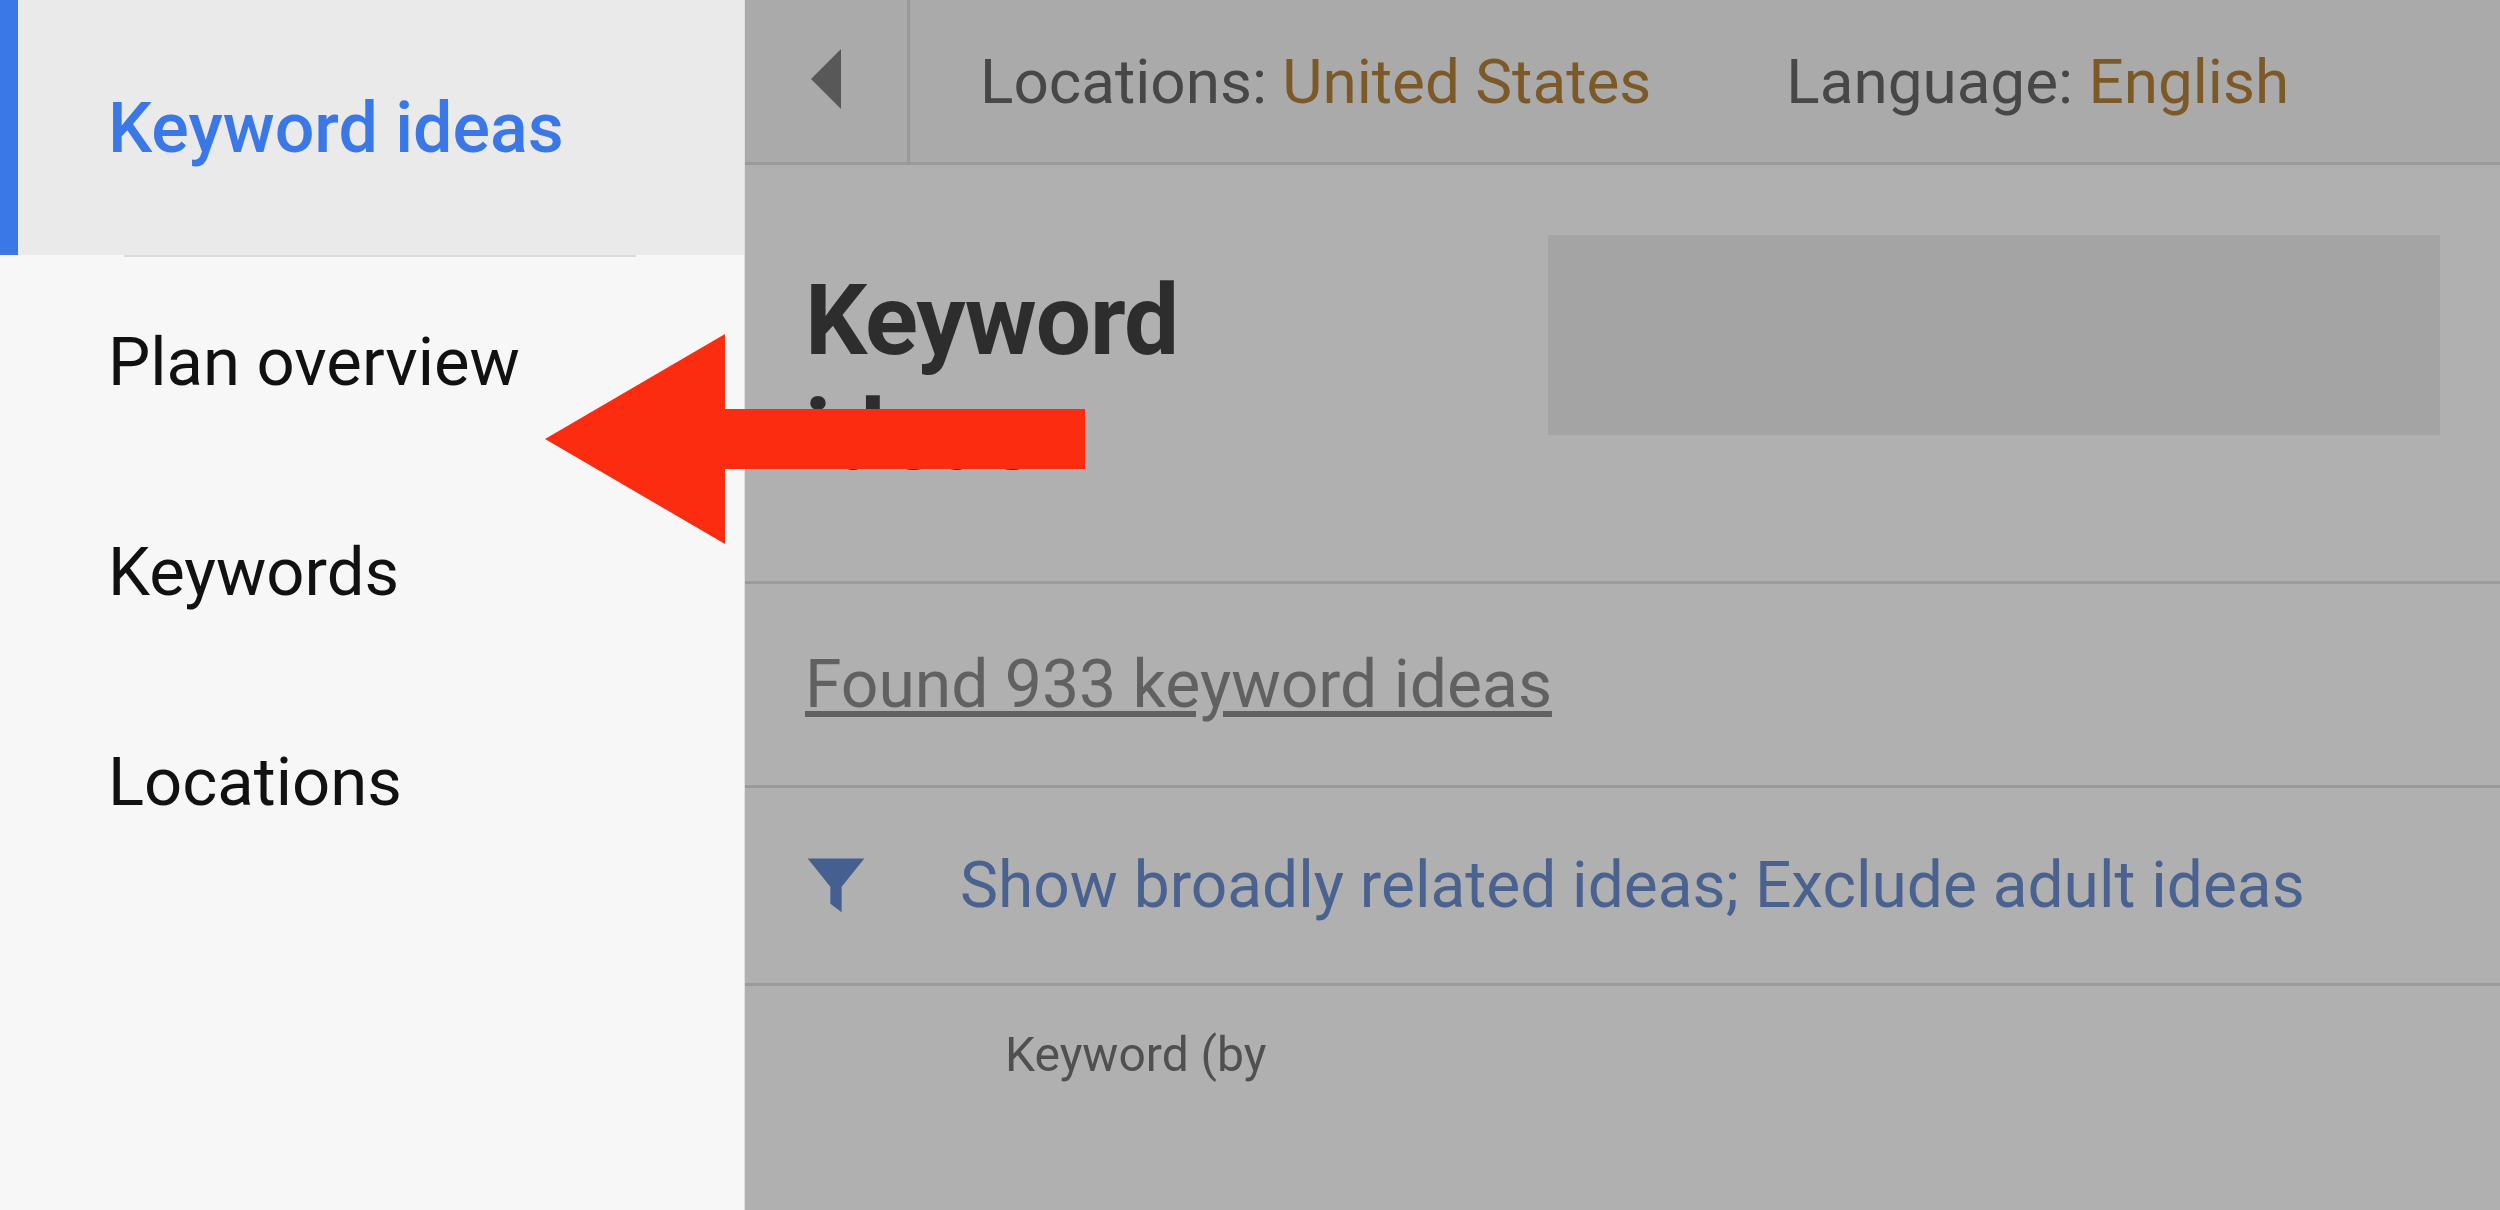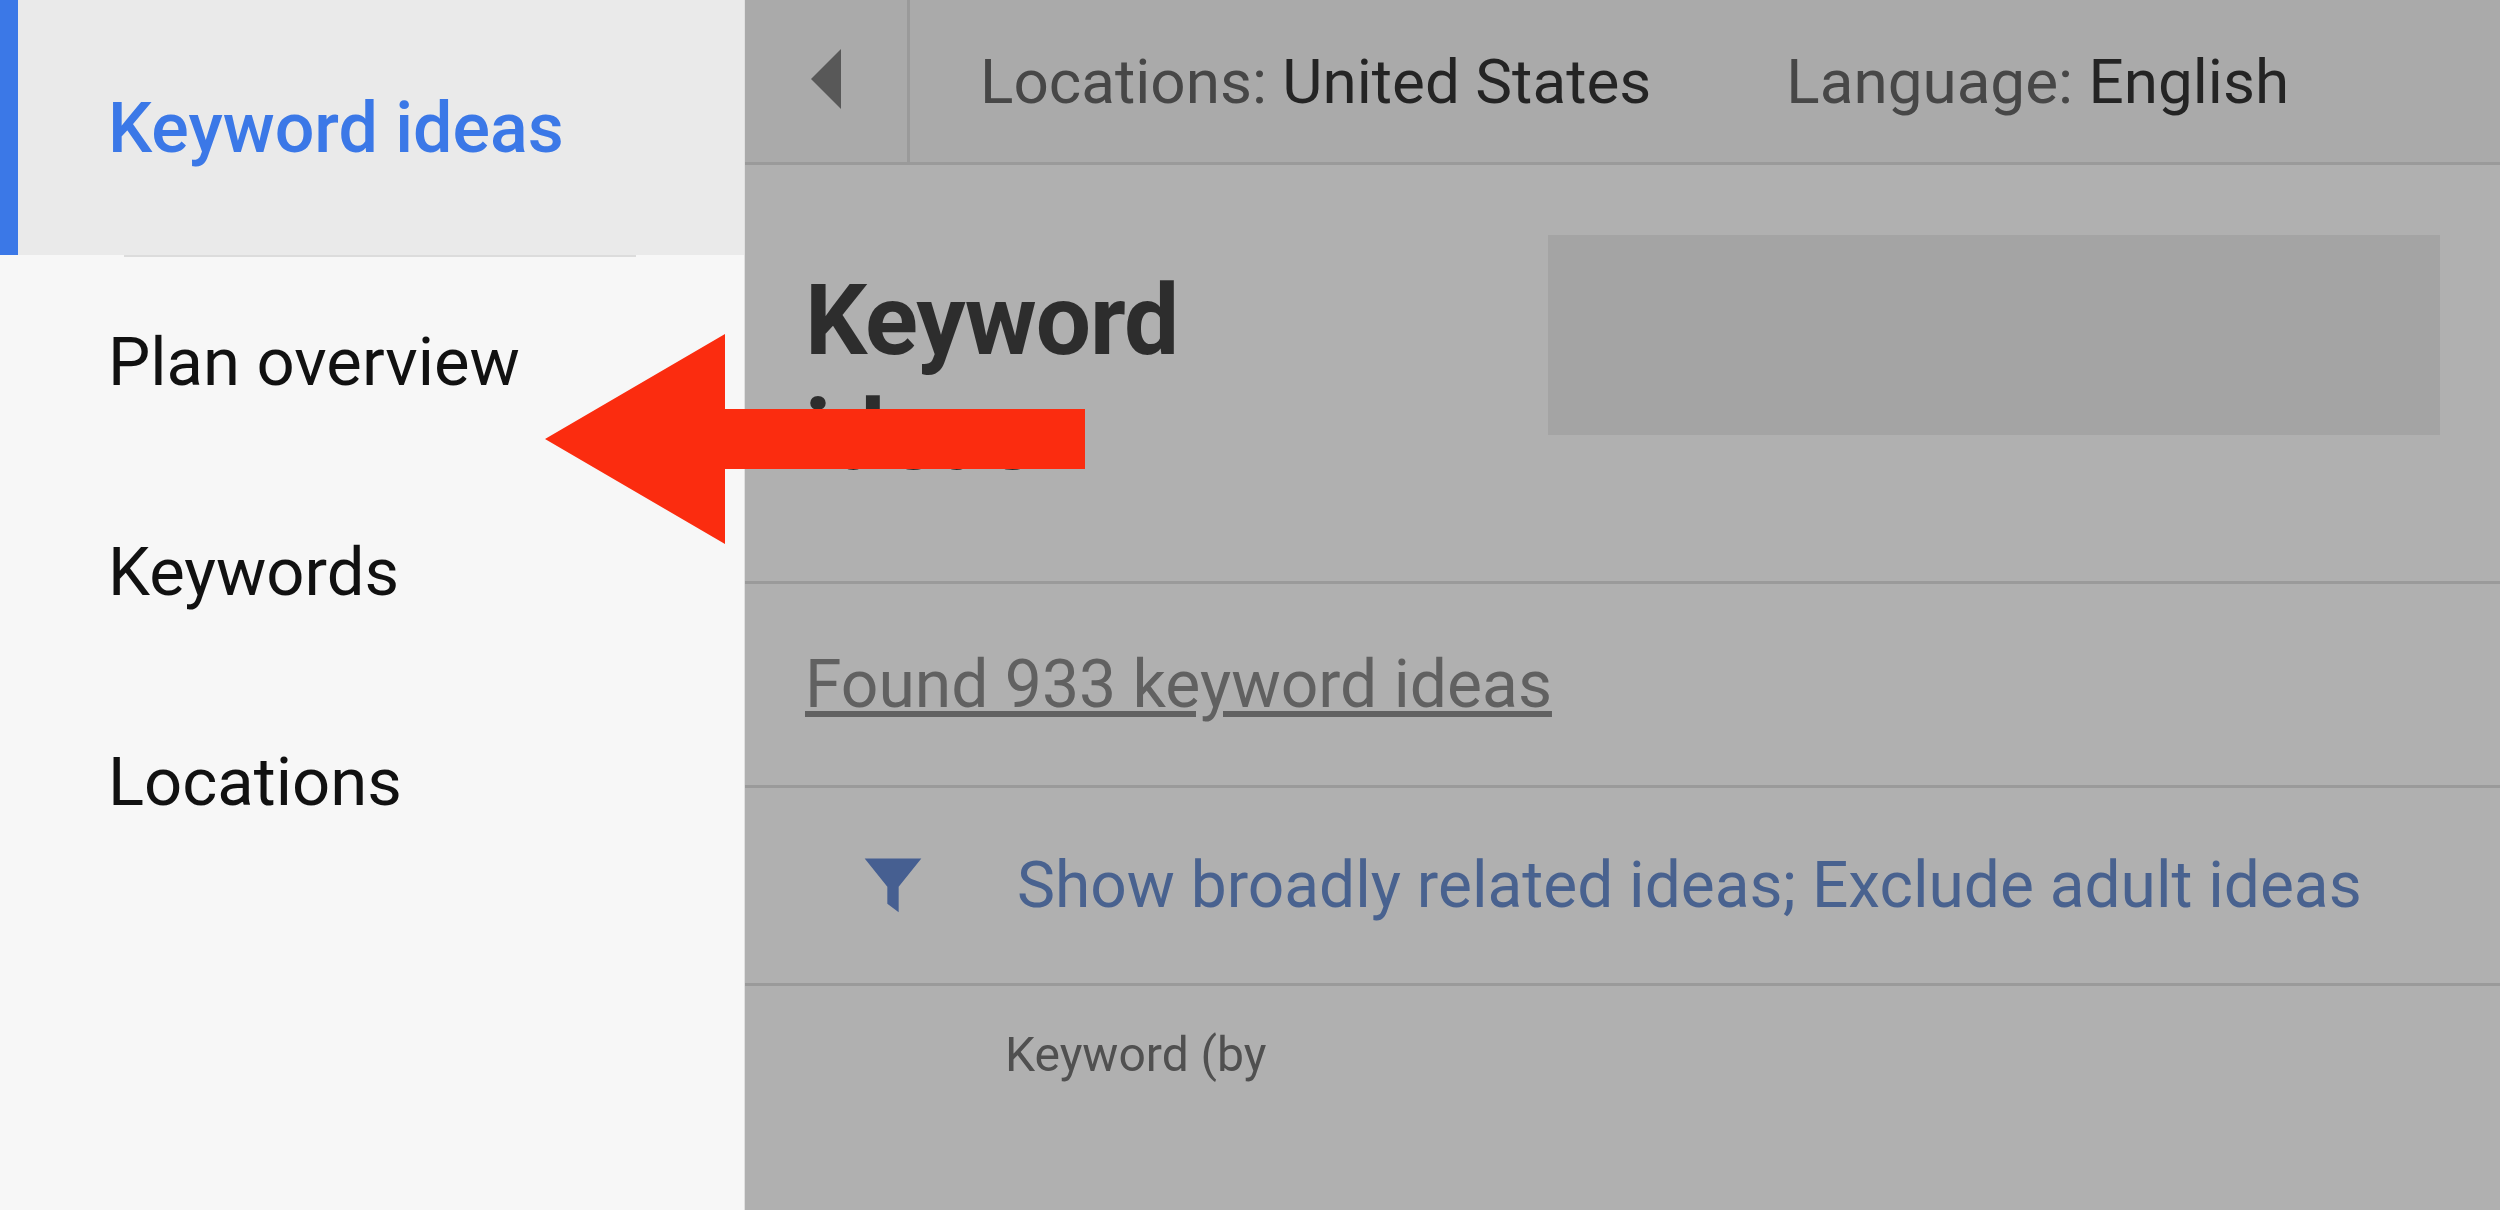--- a/index.html
+++ b/index.html
@@ -96,21 +96,21 @@
       gap: 135px;
       font-size: 62px;
     }
     .setting-pair {
       white-space: nowrap;
     }
     .setting-label {
       color: #404040;
     }
     .setting-value {
-      color: #000000;
+      color: #a16207;
     }
     .header-row {
       display: flex;
       align-items: flex-start;
       padding: 98px 60px 88px 60px;
       border-bottom: 3px solid #d8d8d8;
     }
     .page-title {
       font-size: 98px;
       font-weight: 700;
@@ -127,21 +127,21 @@
     .found-row {
       padding: 62px 60px;
       border-bottom: 3px solid #d8d8d8;
       font-size: 66px;
       color: #707070;
       text-decoration: underline;
     }
     .filter-row {
       display: flex;
       align-items: center;
-      padding: 60px 114px;
+      padding: 60px 57px;
       border-bottom: 3px solid #d8d8d8;
       gap: 90px;
     }
     .filter-icon svg {
       width: 68px;
       height: 68px;
     }
     .filter-text {
       font-size: 64px;
       color: #4472c4;

